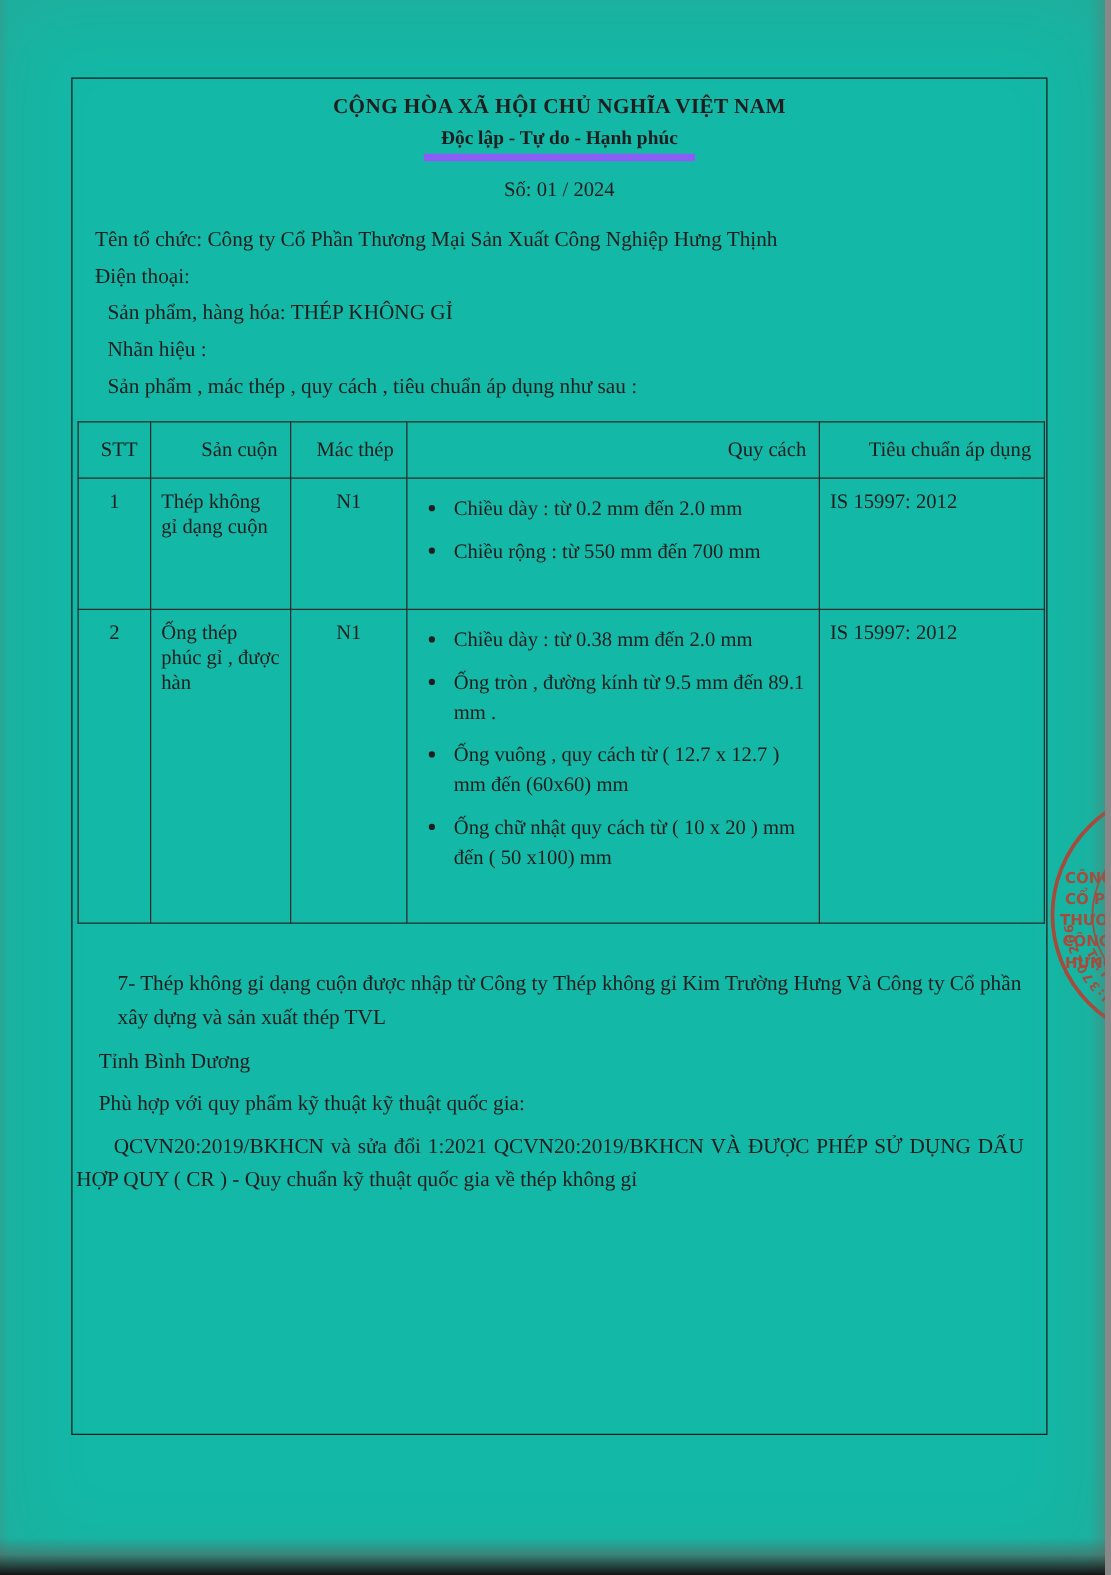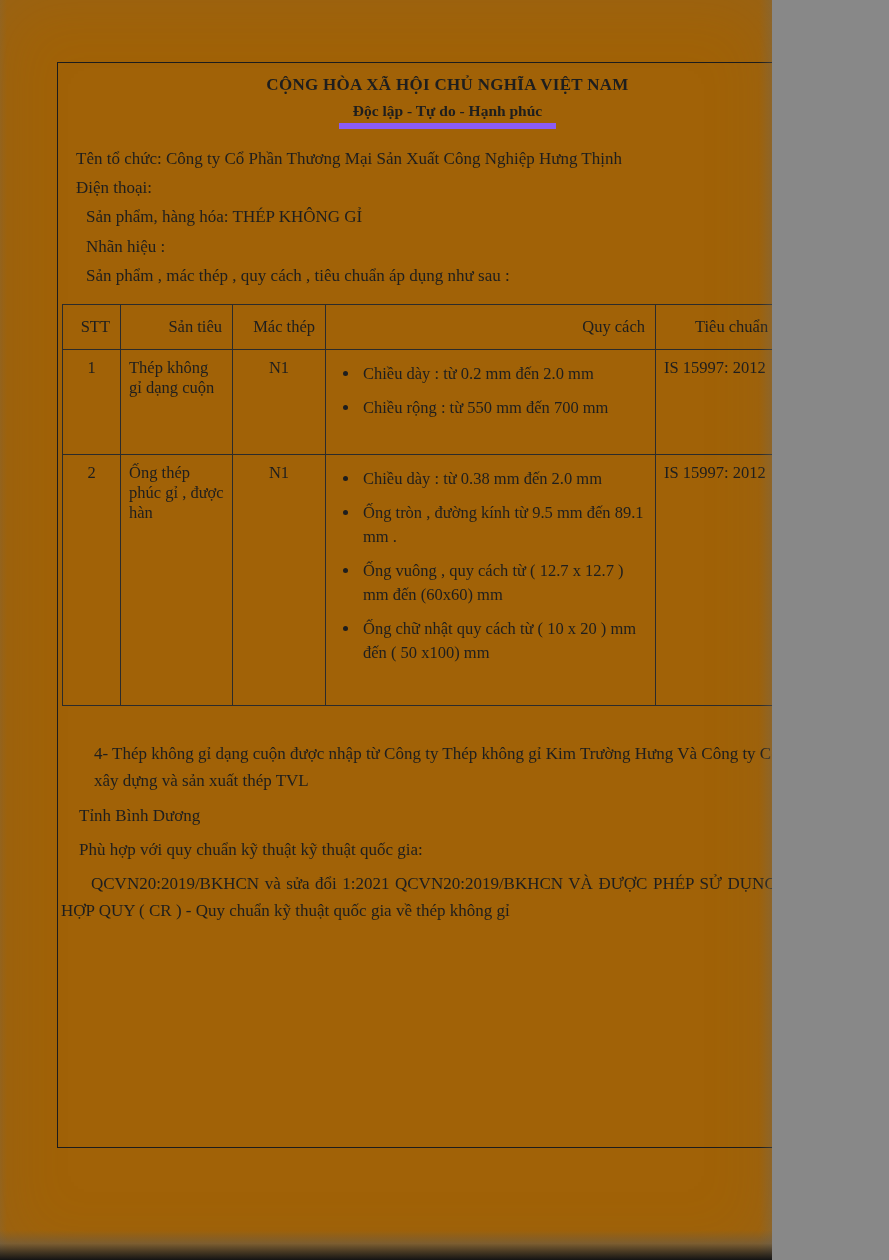--- a/index.html
+++ b/index.html
@@ -1,19 +1,19 @@
 <!DOCTYPE html>
 <html><head>
 <meta charset="utf-8">
 <style>
   html,body { margin:0; padding:0; background:#888; }
   .scan {
     position:relative;
-    width:772px; height:1260px;
-    background:#a16207;
+    width:884px; height:1260px;
+    background:#14b8a6;
     overflow:hidden;
     font-family:"Liberation Serif", serif;
     color:#1e1e1e;
     box-shadow: inset 0 0 70px rgba(110,105,95,.18);
   }
   .doc-frame {
     position:absolute; left:57px; top:62px;
     width:781px; height:1086px;
     border:1.6px solid #1c1c1c;
     box-sizing:border-box;
@@ -99,41 +99,42 @@
 
 <div class="scan">
 
   <div class="doc-frame">
 
     <div class="nat-title">CỘNG HÒA XÃ HỘI CHỦ NGHĨA VIỆT NAM</div>
     <div class="motto-wrap">
       <span class="motto">Độc lập - Tự do - Hạnh phúc</span>
     </div>
 
+    <div class="doc-number">Số: 01 / 2024</div>
 
     <div class="body-text">
       <p class="body-line">Tên tổ chức: Công ty Cổ Phần Thương Mại Sản Xuất Công Nghiệp Hưng Thịnh</p>
       <p class="body-line">Điện thoại:</p>
       <p class="body-line indent1"><span>Sản phẩm, hàng hóa: </span><span class="b">THÉP KHÔNG GỈ</span></p>
       <p class="body-line indent1">Nhãn hiệu :</p>
       <p class="body-line indent1">Sản phẩm , mác thép , quy cách , tiêu chuẩn áp dụng như sau :</p>
     </div>
 
     <table class="products">
       <colgroup>
         <col style="width:58px">
           <col style="width:112px">
           <col style="width:93px">
           <col style="width:330px">
           <col style="width:180px">
       </colgroup>
       <thead>
         <tr>
           <th class="c-stt">STT</th>
-          <th>Sản tiêu</th>
+          <th>Sản cuộn</th>
           <th>Mác thép</th>
           <th>Quy cách</th>
           <th>Tiêu chuẩn áp dụng</th>
         </tr>
       </thead>
       <tbody>
         <tr class="row1">
           <td class="c-stt">1</td>
           <td class="c-prod">Thép không gỉ dạng cuộn</td>
           <td class="c-grade">N1</td>
@@ -156,23 +157,23 @@
               <li>Ống vuông , quy cách từ ( 12.7 x 12.7 ) mm đến (60x60) mm</li>
               <li>Ống chữ nhật quy cách từ ( 10 x 20 ) mm đến ( 50 x100) mm</li>
             </ul>
           </td>
           <td class="c-std">IS 15997: 2012</td>
         </tr>
       </tbody>
     </table>
 
     <div class="notes">
-      <p class="note n1">4-  Thép không gỉ dạng cuộn được nhập từ Công ty Thép không gỉ Kim Trường Hưng Và Công ty Cổ phần xây dựng và sản xuất thép TVL</p>
+      <p class="note n1">7-  Thép không gỉ dạng cuộn được nhập từ Công ty Thép không gỉ Kim Trường Hưng Và Công ty Cổ phần xây dựng và sản xuất thép TVL</p>
       <p class="note plain">Tỉnh Bình Dương</p>
-      <p class="note plain">Phù hợp với quy chuẩn kỹ thuật kỹ thuật quốc gia:</p>
+      <p class="note plain">Phù hợp với quy phẩm kỹ thuật kỹ thuật quốc gia:</p>
       <p class="note just">QCVN20:2019/BKHCN và sửa đổi 1:2021 QCVN20:2019/BKHCN VÀ ĐƯỢC PHÉP SỬ DỤNG DẤU HỢP QUY ( CR ) -  Quy chuẩn kỹ thuật quốc gia về thép không gỉ</p>
     </div>
 
   </div>
 
   <svg class="stamp" viewBox="0 0 212 212" xmlns="http://www.w3.org/2000/svg" xmlns:xlink="http://www.w3.org/1999/xlink">
     <circle cx="106" cy="106" r="100" fill="none" stroke="#c0392b" stroke-width="3"></circle>
     <circle cx="106" cy="106" r="68" fill="none" stroke="#c0392b" stroke-width="1.4"></circle>
     <path id="stamp-arc-left" d="M 104 190 A 84 84 0 0 1 22 106 A 84 84 0 0 1 104 22" fill="none"></path>
     <path id="stamp-arc-bottom" d="M 30 128 A 80 80 0 0 0 182 128" fill="none"></path>

